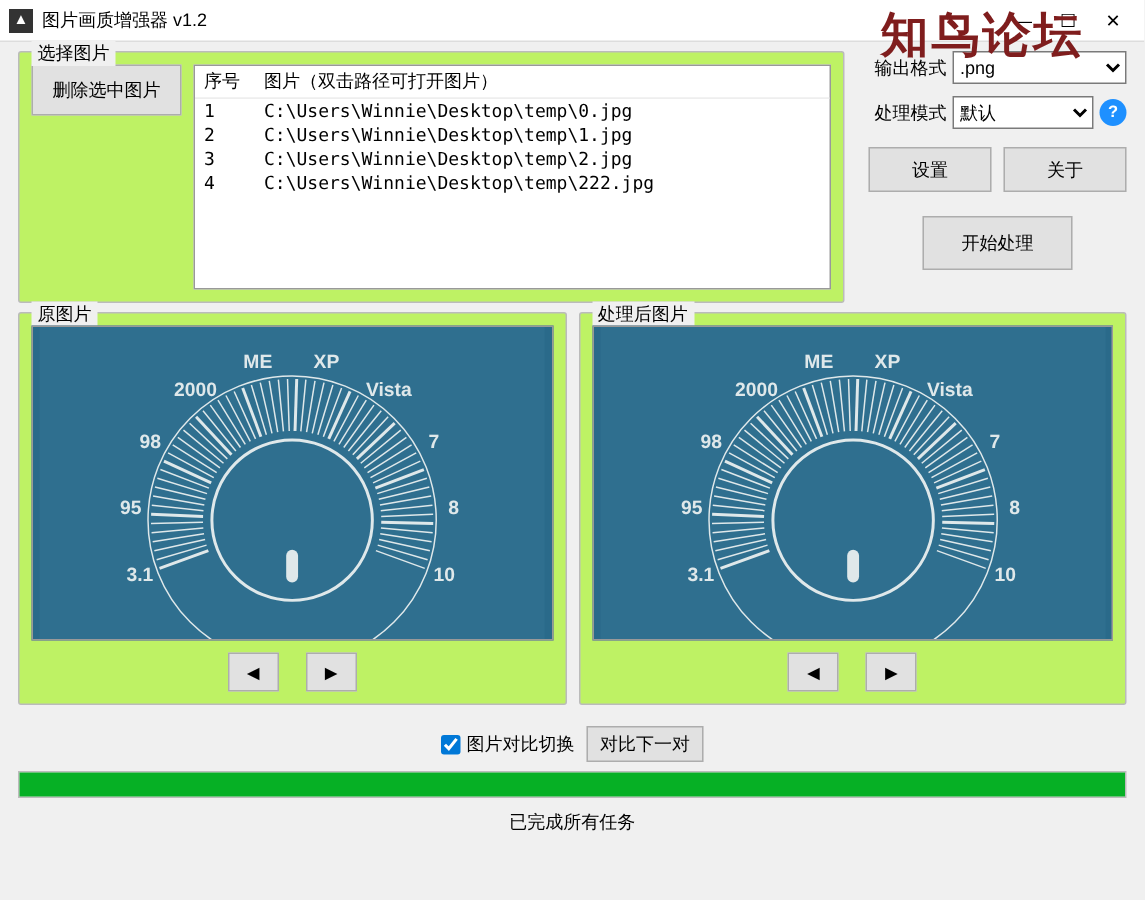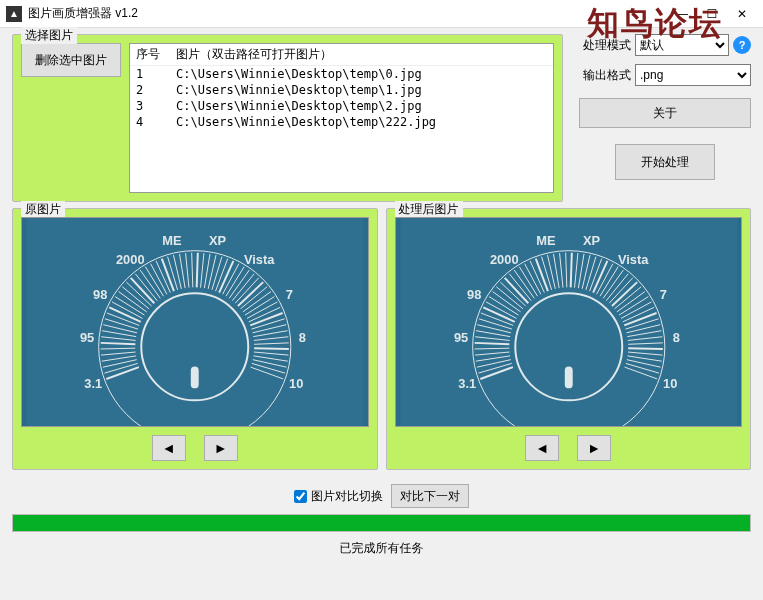--- a/index.html
+++ b/index.html
@@ -89,29 +89,30 @@
                 <td>4</td>
                 <td>C:\Users\Winnie\Desktop\temp\222.jpg</td>
               </tr>
             </tbody>
         </table>
       </div>
     </div>
 
     <div class="rightpanel">
       <div class="fieldrow">
+        <label>输出格式</label>
+        <select><option>.png</option></select>
+      </div>
+      <div class="fieldrow">
         <label>处理模式</label>
         <select><option>默认</option></select>
         <span class="helpicon">?</span>
       </div>
-      <div class="fieldrow">
-        <label>输出格式</label>
-        <select><option>.png</option></select>
-      </div>
       <div class="btnrow">
+        <div class="btn">设置</div>
         <div class="btn">关于</div>
       </div>
       <div class="btn bigbtn" style="align-self:center; width:100px;">开始处理</div>
     </div>
   </div>
 
   <div class="imgrow">
     <div class="groupbox imgbox">
       <span class="legend">原图片</span>
       <div class="preview">

